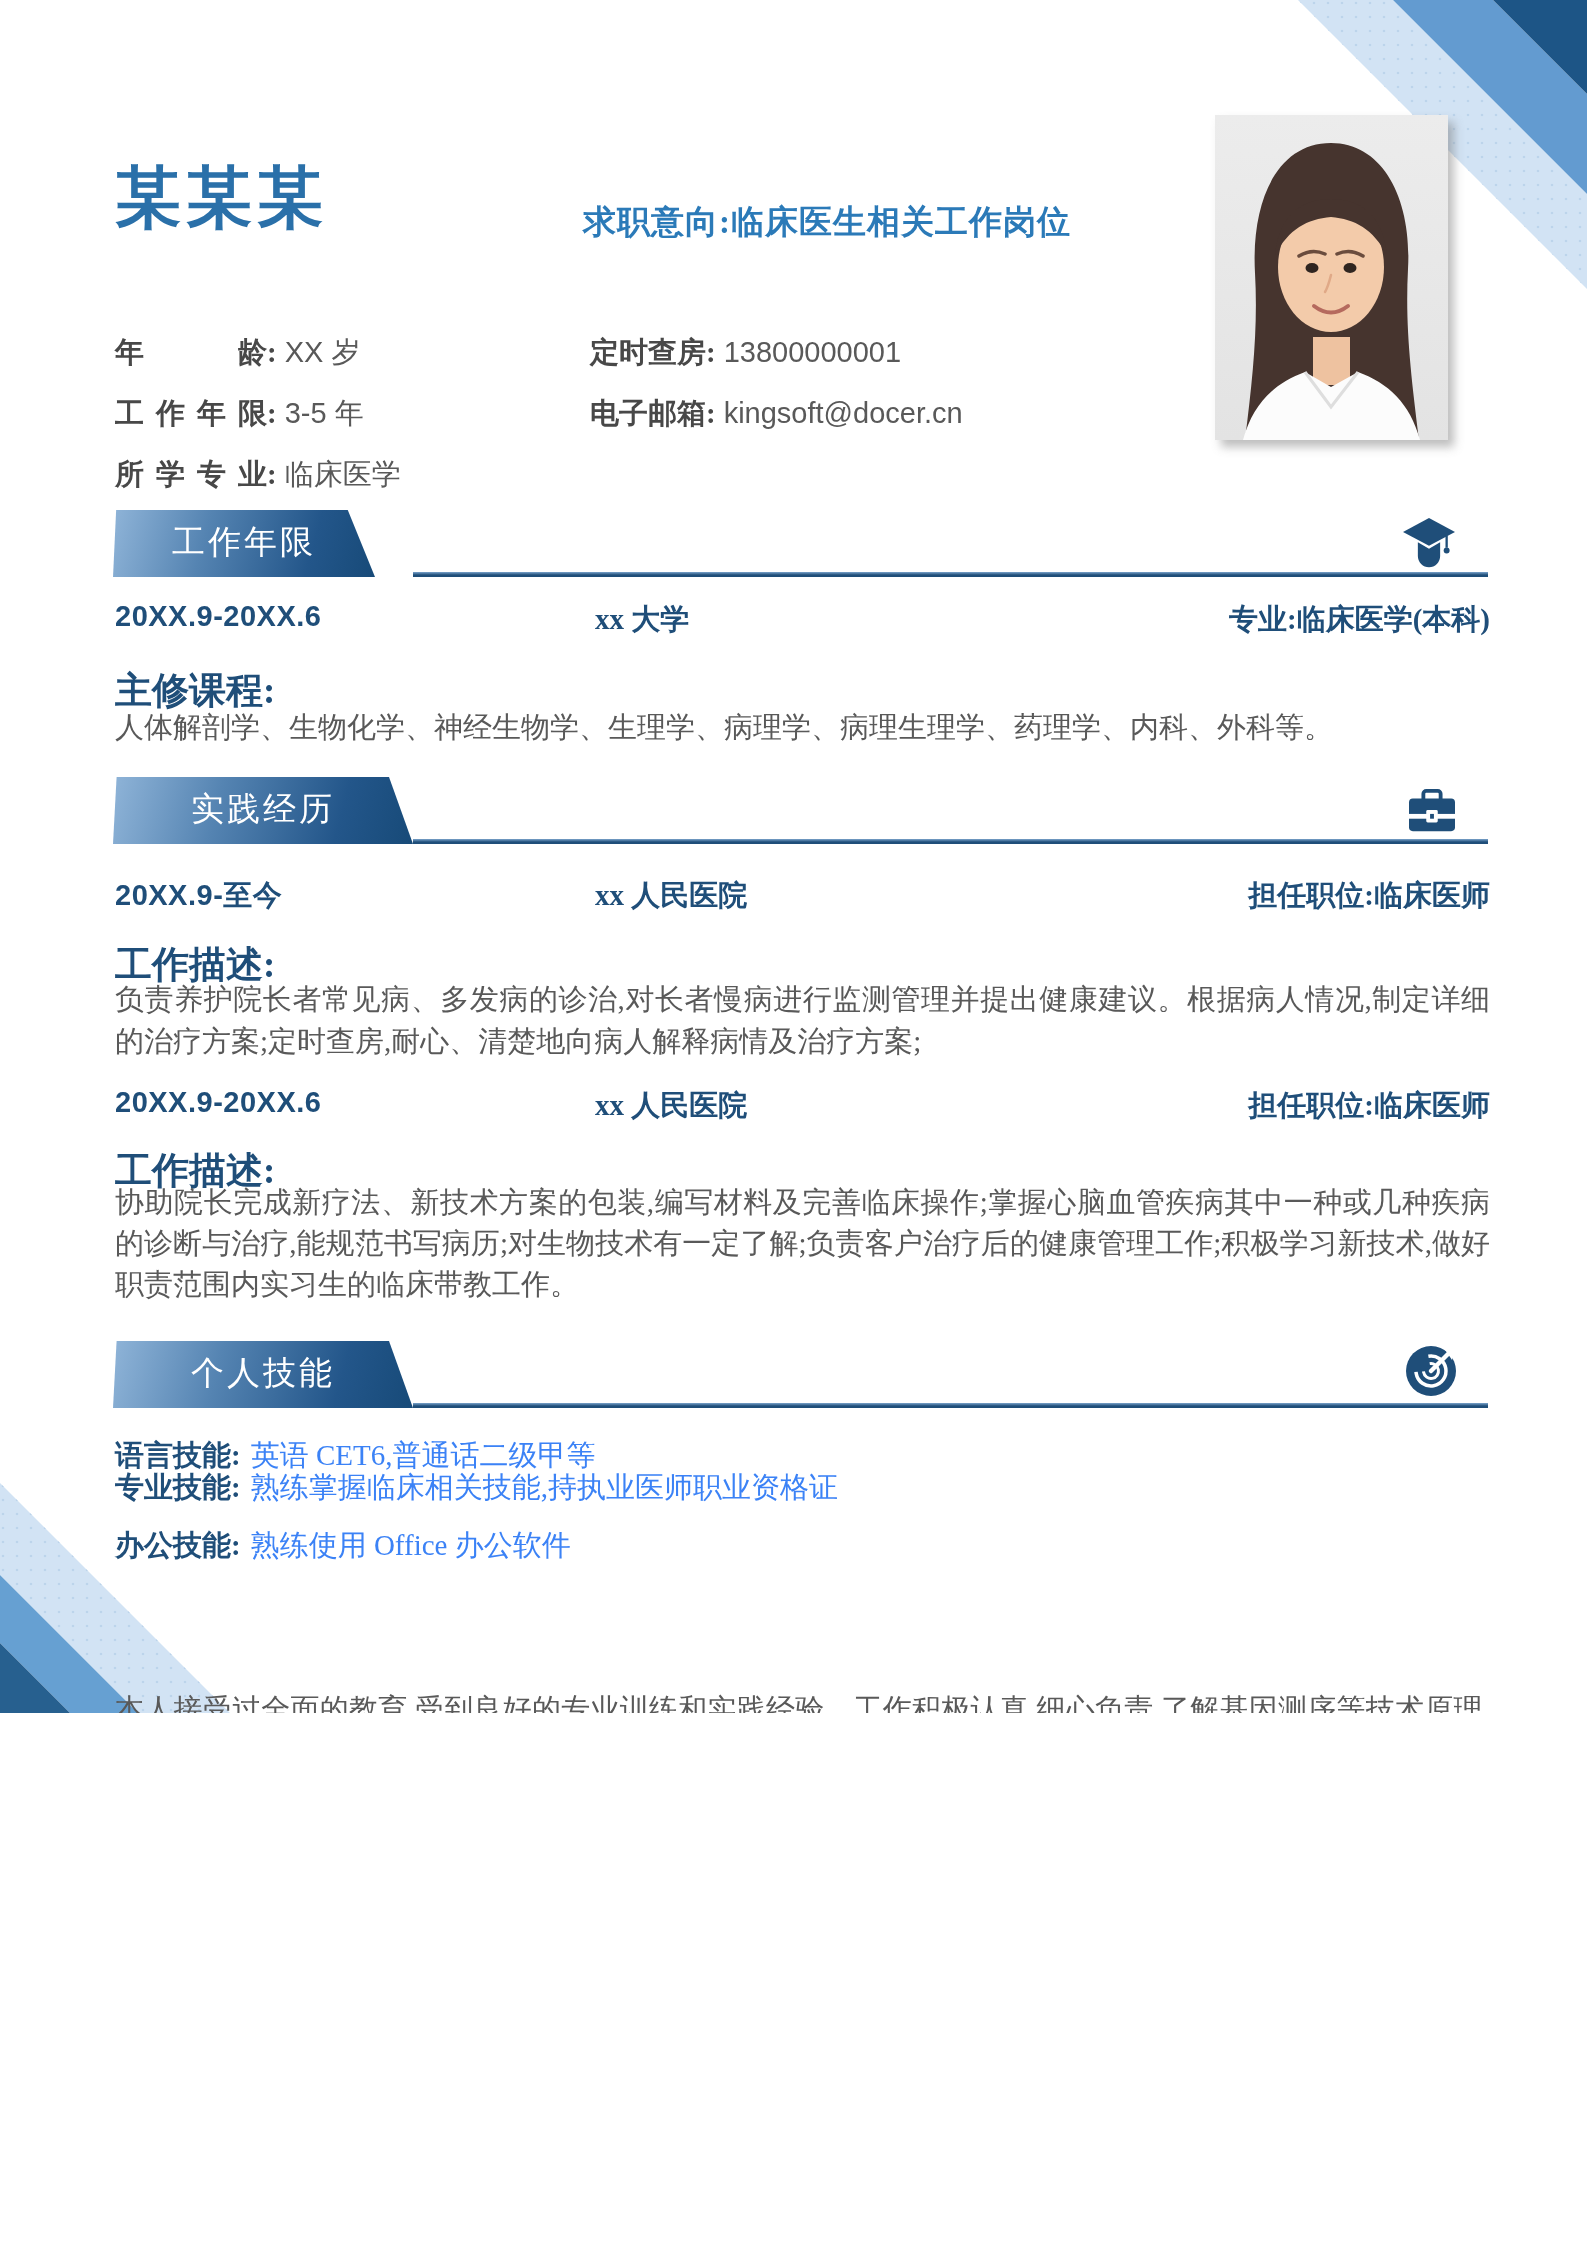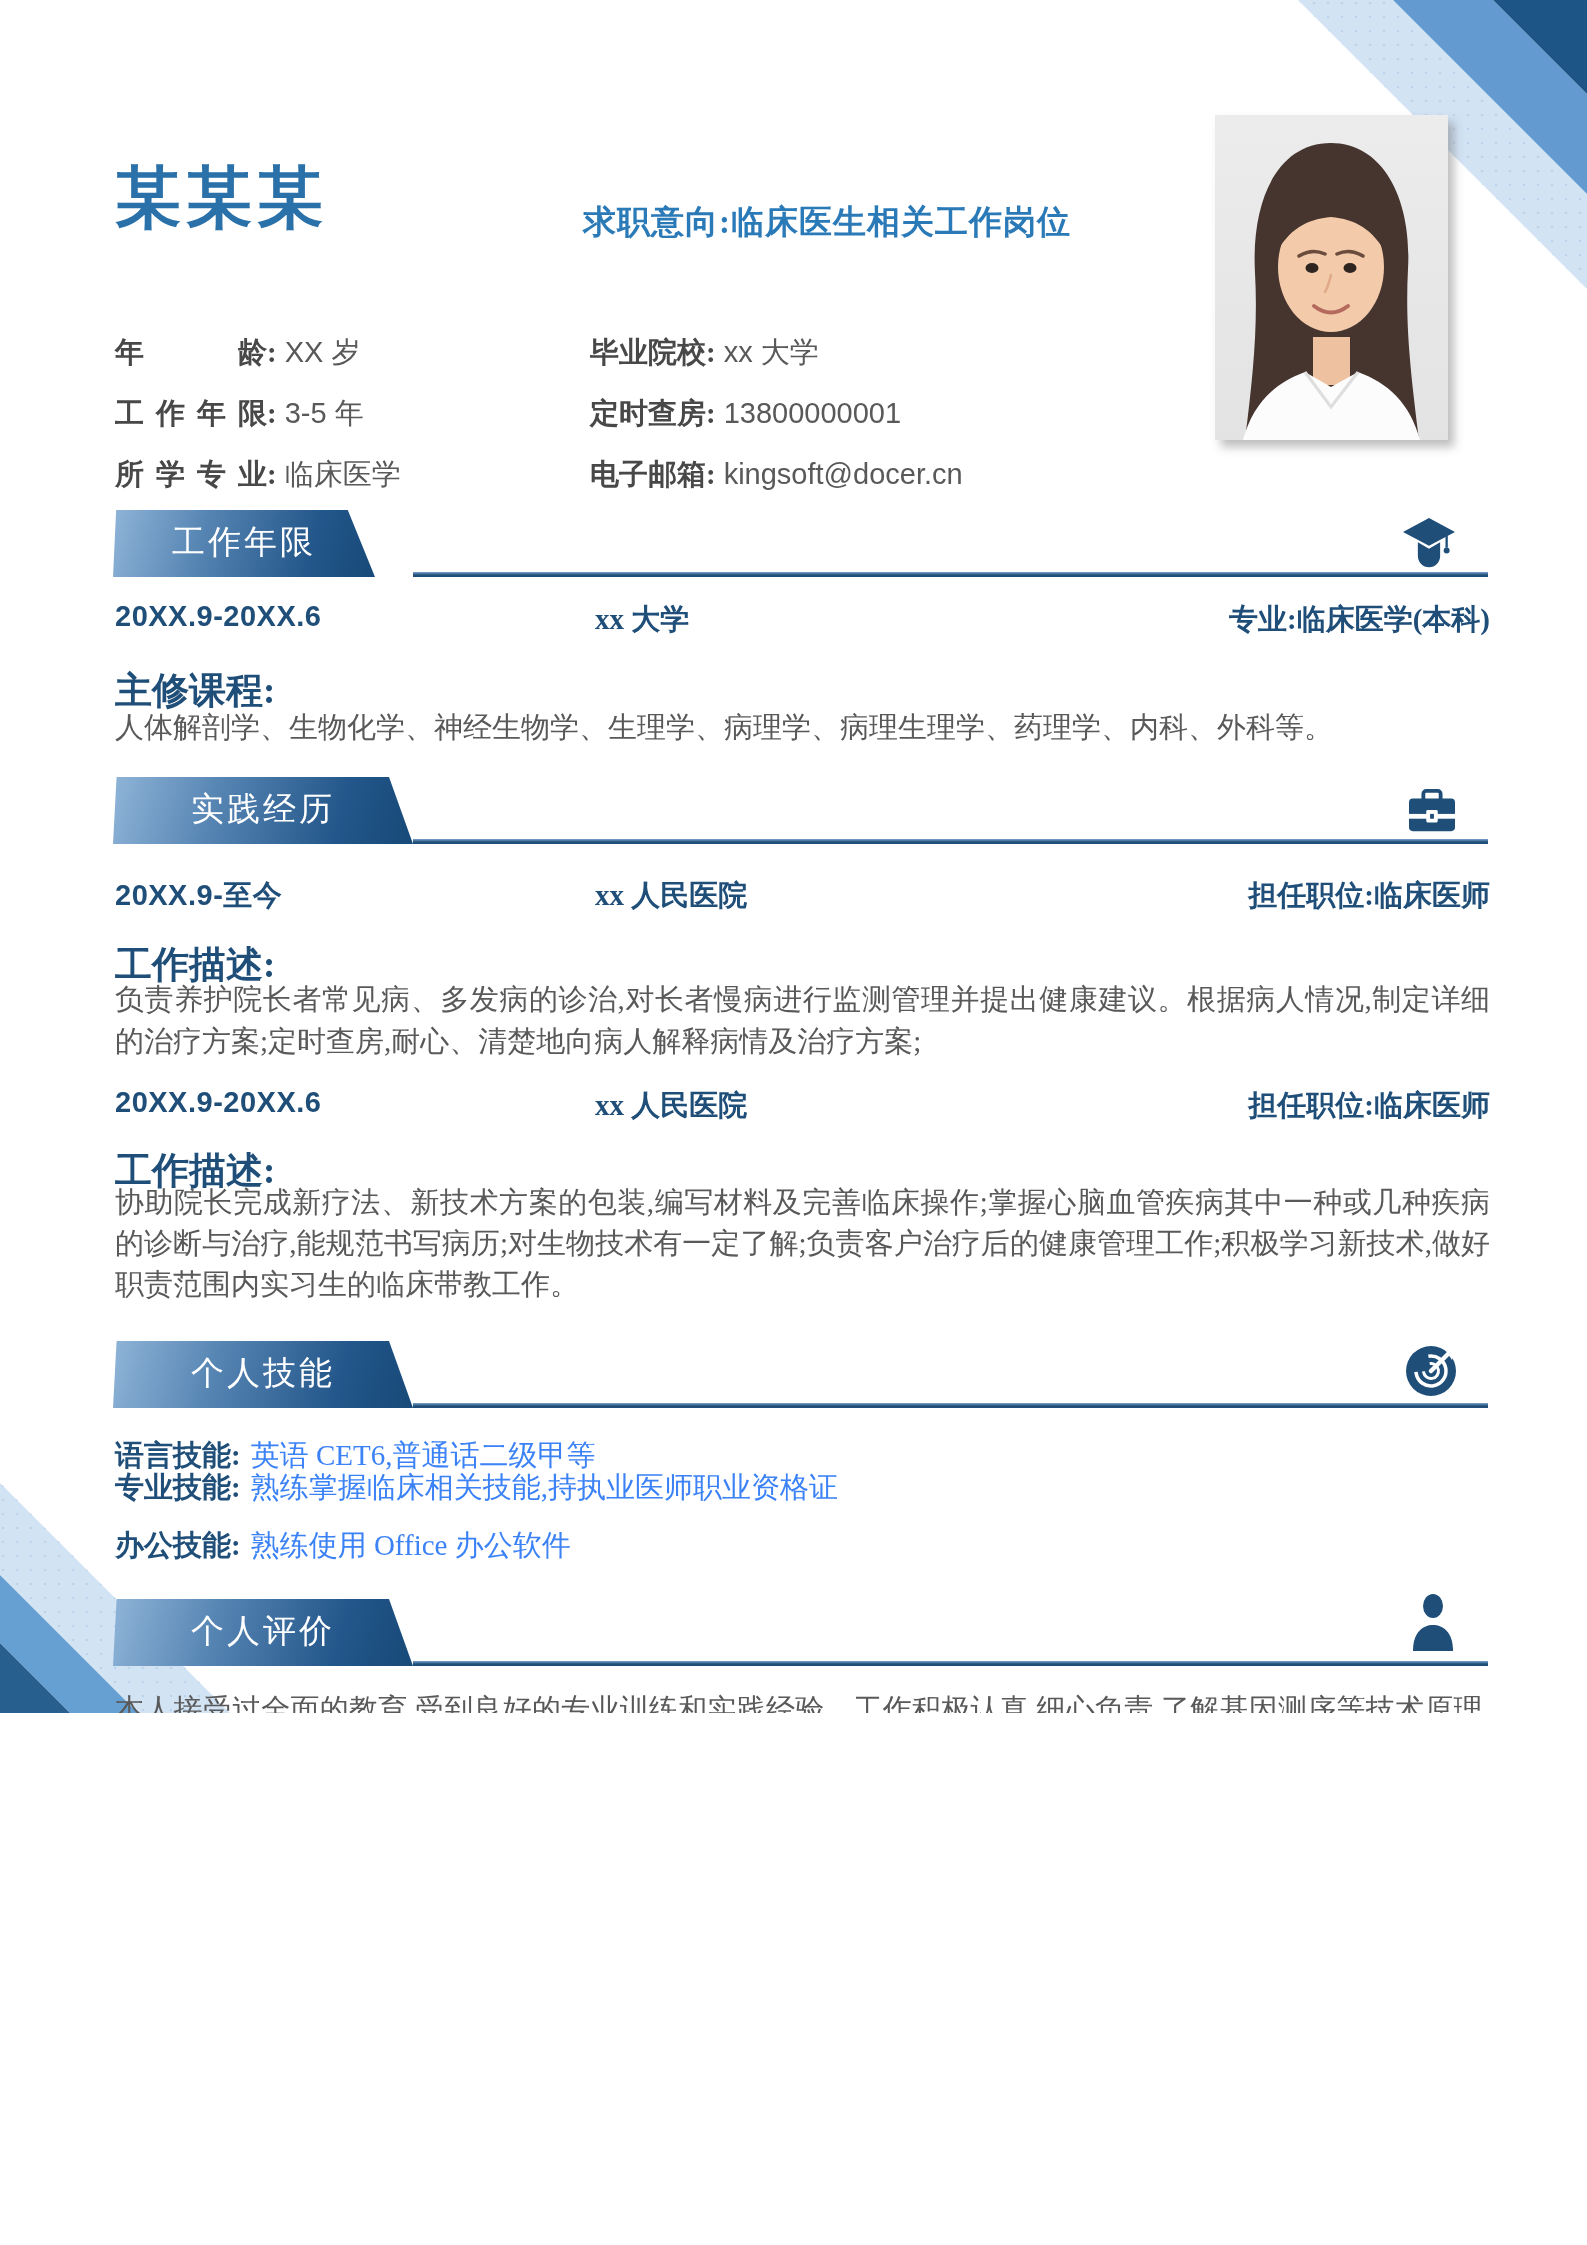--- a/index.html
+++ b/index.html
@@ -107,21 +107,20 @@
     <div class="name">某某某</div>
     <div class="intent">求职意向:临床医生相关工作岗位</div>
 
     <div class="info left">
       <div class="irow"><span class="ilab jlab">年龄</span><span class="colon">:</span><span class="ival">XX 岁</span></div>
       <div class="irow"><span class="ilab jlab">工作年限</span><span class="colon">:</span><span class="ival">3-5 年</span></div>
       <div class="irow"><span class="ilab jlab">所学专业</span><span class="colon">:</span><span class="ival">临床医学</span></div>
     </div>
 
     <div class="info right">
-      <div class="irow"><span class="ilab">毕业院校</span><span class="colon">:</span><span class="ival">xx 大学</span></div>
       <div class="irow"><span class="ilab">定时查房</span><span class="colon">:</span><span class="ival">13800000001</span></div>
       <div class="irow"><span class="ilab">电子邮箱</span><span class="colon">:</span><span class="ival">kingsoft@docer.cn</span></div>
     </div>
 
     <div class="sec sec--edu" style="top:510px">
       <div class="badge"><span>工作年限</span></div>
       <div class="rule"></div>
       <svg class="sicon" width="56" height="52" viewBox="0 0 60 56">
         <polygon points="30,0 58,15 30,30 2,15" fill="#1f4e79"></polygon>
         <path d="M49,19 v13" stroke="#1f4e79" stroke-width="2.5" fill="none"></path>
@@ -172,24 +171,16 @@
         <circle cx="26" cy="26" r="15" fill="none" stroke="#ffffff" stroke-width="3.5" stroke-dasharray="72 23" transform="rotate(-100 26 26)"></circle>
         <circle cx="26" cy="26" r="7.5" fill="none" stroke="#ffffff" stroke-width="3" stroke-dasharray="36 12" transform="rotate(-100 26 26)"></circle>
         <line x1="43" y1="9" x2="26" y2="26" stroke="#ffffff" stroke-width="4.5" stroke-linecap="round"></line>
         <polygon points="39,3 50,5 47,15" fill="#ffffff"></polygon>
       </svg>
     </div>
     <div class="skrow" style="top:1436px"><span class="sklab">语言技能:</span><span class="skval">英语 CET6,普通话二级甲等</span></div>
     <div class="skrow" style="top:1468px"><span class="sklab">专业技能:</span><span class="skval">熟练掌握临床相关技能,持执业医师职业资格证</span></div>
     <div class="skrow" style="top:1526px"><span class="sklab">办公技能:</span><span class="skval">熟练使用 Office 办公软件</span></div>
 
-    <div class="sec" style="top:1599px">
-      <div class="badge"><span>个人评价</span></div>
-      <div class="rule"></div>
-      <svg class="sicon" style="top:-6px" width="48" height="58" viewBox="0 0 48 58">
-        <ellipse cx="24" cy="13" rx="10" ry="12" fill="#1f4e79"></ellipse>
-        <path d="M4,58 C4,39 14,32 24,32 C34,32 44,39 44,58 Z" fill="#1f4e79"></path>
-      </svg>
-    </div>
     <div class="body" style="top:1688px">本人接受过全面的教育,受到良好的专业训练和实践经验。工作积极认真,细心负责,了解基因测序等技术原理,有一定的专业基础,有相关科室的临床经验;善于在工作中提出问题,发现问题、解决问题,有较强的分析能力;喜欢和善于迎接新挑。</div>
 
   </div>
 </div>
 
 </body></html>

